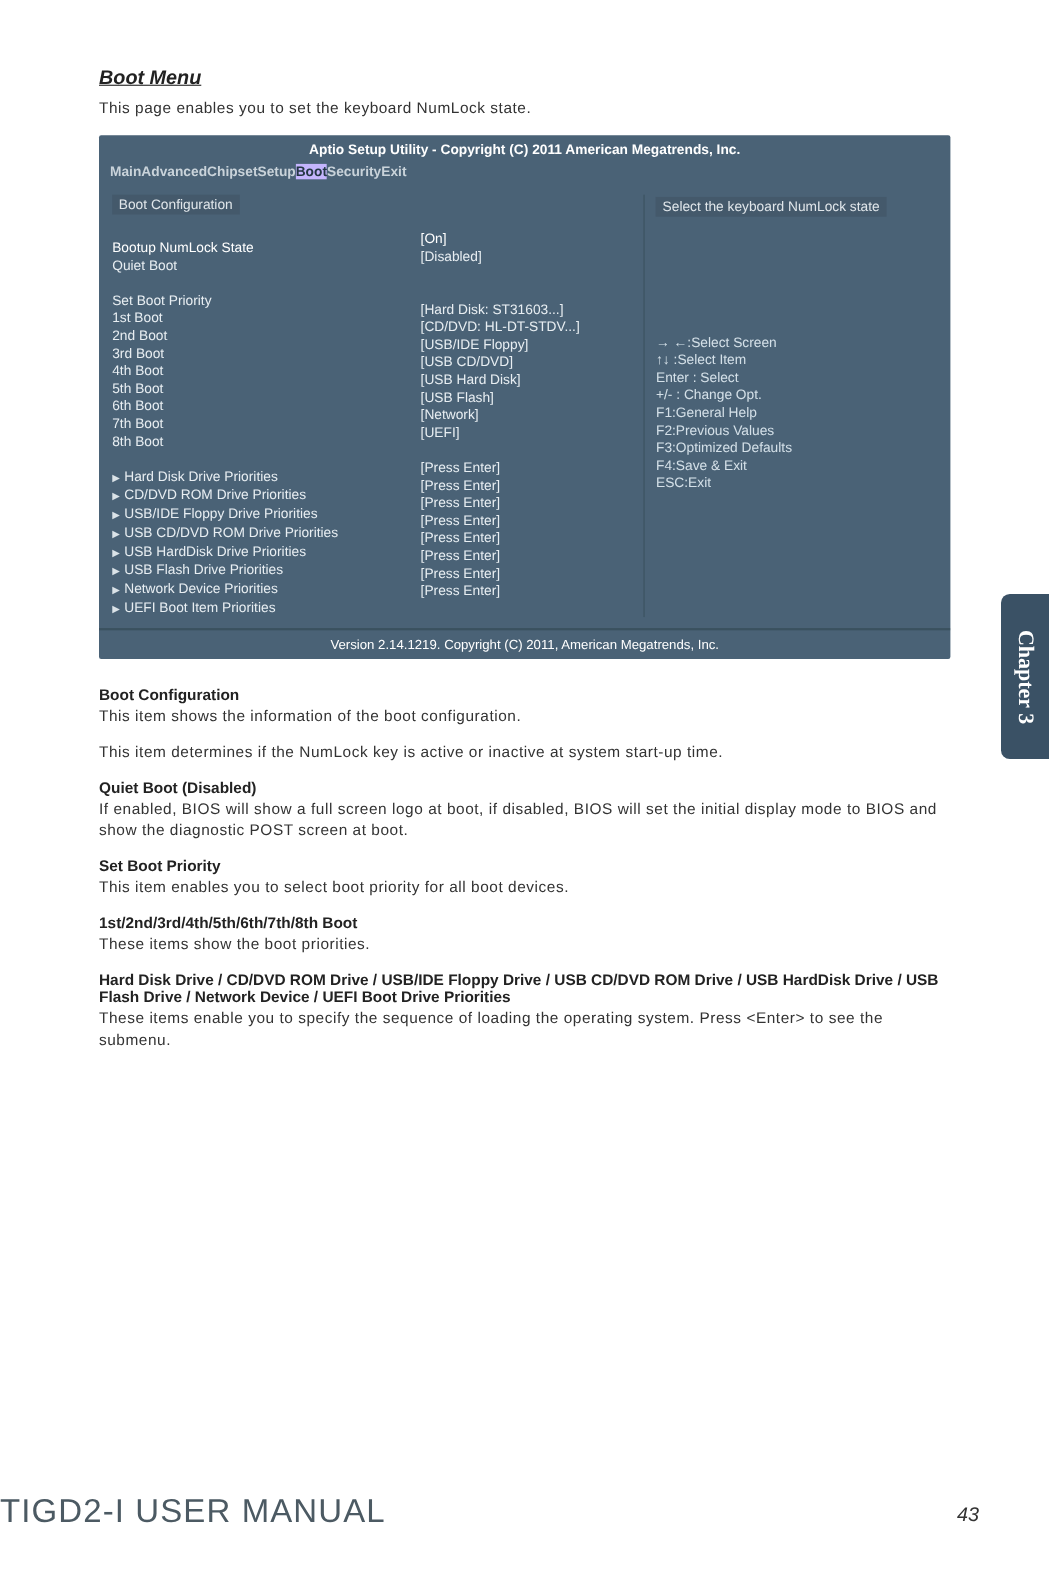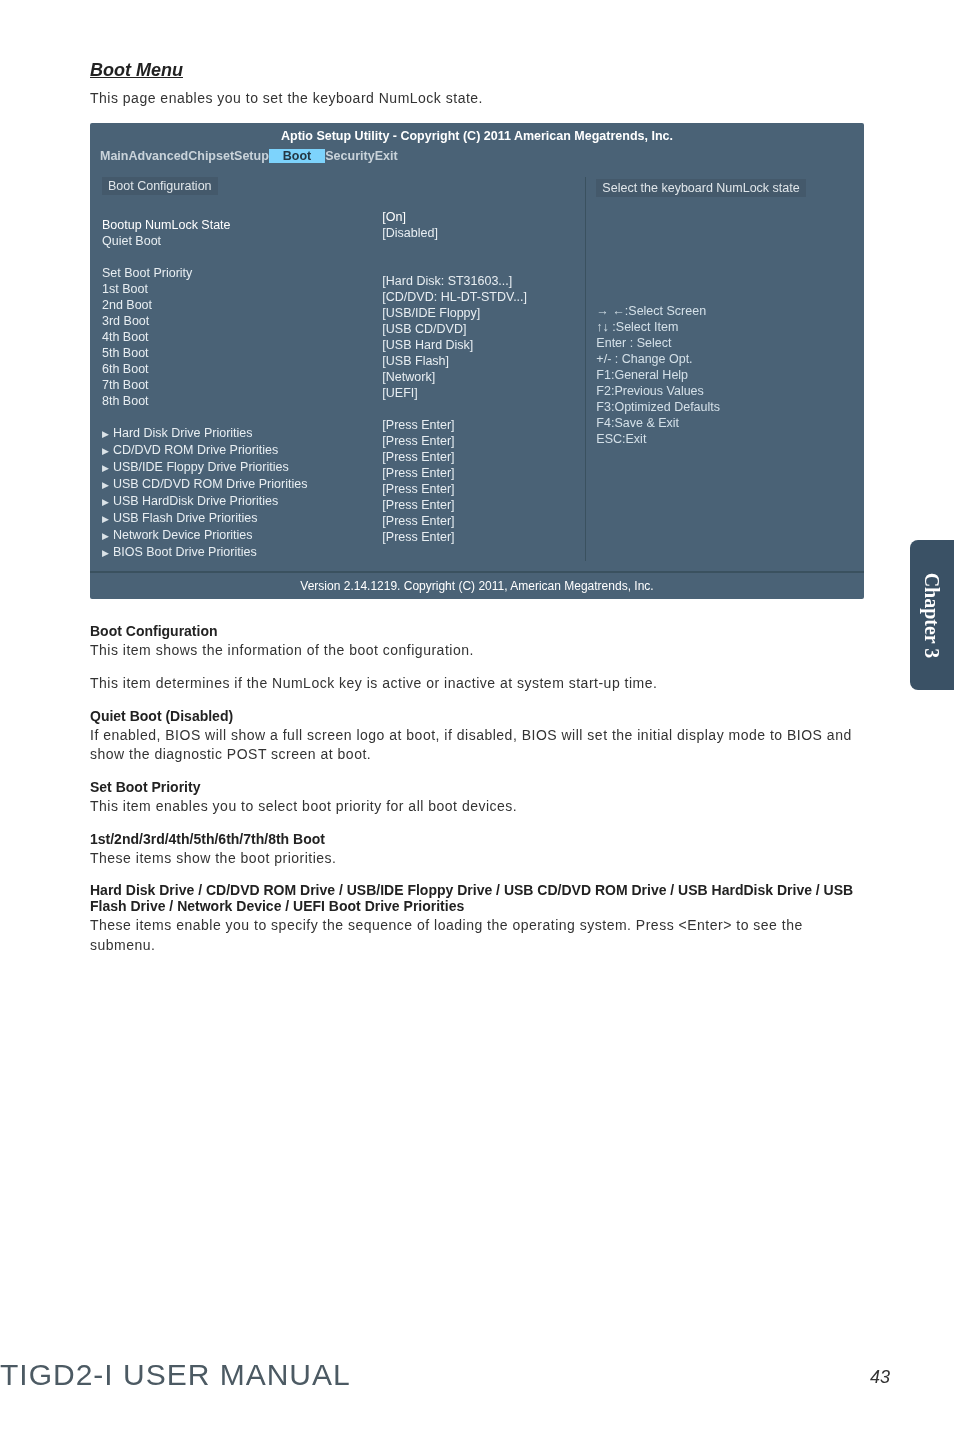--- a/index.html
+++ b/index.html
@@ -45,23 +45,23 @@
     color: #fff;
   }
   .bios-tabs {
     display: flex;
     gap: 0;
     padding: 4px 10px;
     color: #c9d3da;
     font-weight: bold;
   }
   .bios-tabs span.active {
-    background: #7dd3fc;
+    background: #c4b5fd;
     color: #243744;
-    padding: 0 14px;
+    padding: 0 0;
   }
   .bios-body {
     display: flex;
     padding: 10px 0;
   }
   .bios-left {
     flex: 0 0 64%;
     display: flex;
     padding-left: 12px;
   }
@@ -182,21 +182,21 @@
             <div class="bios-row">  7th Boot</div>
             <div class="bios-row">  8th Boot</div>
             <div class="bios-row"></div>
             <div class="bios-row tri">Hard Disk Drive Priorities</div>
             <div class="bios-row tri">CD/DVD ROM Drive Priorities</div>
             <div class="bios-row tri">USB/IDE Floppy Drive Priorities</div>
             <div class="bios-row tri">USB CD/DVD ROM Drive Priorities</div>
             <div class="bios-row tri">USB HardDisk Drive Priorities</div>
             <div class="bios-row tri">USB Flash Drive Priorities</div>
             <div class="bios-row tri">Network Device Priorities</div>
-            <div class="bios-row tri">BIOS Boot Drive Priorities</div>
+            <div class="bios-row tri">UEFI Boot Item Priorities</div>
           </div>
         <div class="bios-values" id="values-col">
             <div class="bios-row"></div>
             <div class="bios-row"></div>
             <div class="bios-row highlight-row">[On]</div>
             <div class="bios-row">[Disabled]</div>
             <div class="bios-row"></div>
             <div class="bios-row"></div>
             <div class="bios-row">[Hard Disk: ST31603...]</div>
             <div class="bios-row">[CD/DVD: HL-DT-STDV...]</div>

